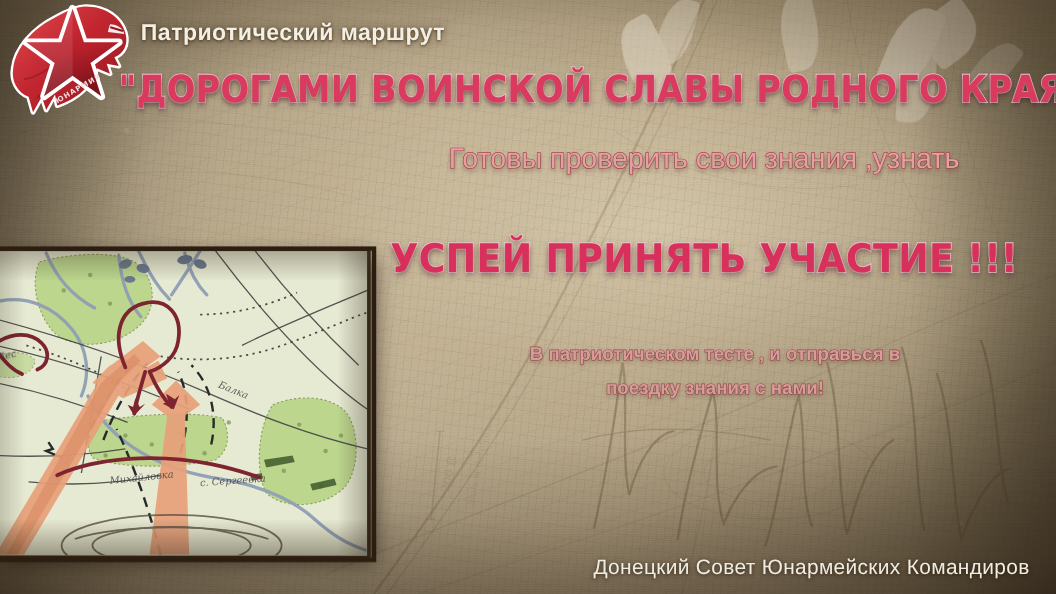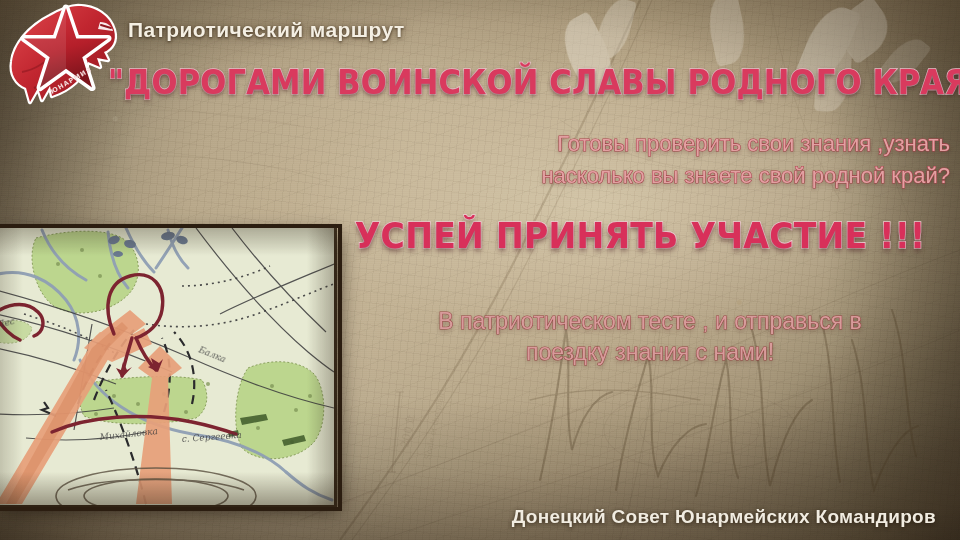--- a/index.html
+++ b/index.html
@@ -63,48 +63,48 @@
     font-family:"DejaVu Sans", sans-serif;
     font-weight:700;font-size:34px;line-height:40px;
     letter-spacing:.2px;color:#d93a5e;white-space:nowrap;
     transform:scaleX(.90);transform-origin:left center;
     -webkit-text-stroke:1.6px #f0c9d2;
     paint-order:stroke fill;
     text-shadow:0 2px 5px rgba(60,20,25,.55);
   }
   .subtitle{
     position:absolute;left:330px;top:128px;width:620px;
-    text-align:right;font-size:22px;line-height:32px;font-weight:400;
+    text-align:center;font-size:26px;line-height:32px;font-weight:400;
     color:#e3a0a2;
     -webkit-text-stroke:1.1px #b0454f;
     paint-order:stroke fill;
     text-shadow:0 2px 4px rgba(70,30,26,.45);
   }
   .cta{
     position:absolute;left:330px;top:214px;width:620px;
     text-align:center;
     font-family:"DejaVu Sans", sans-serif;
     font-weight:700;font-size:36px;line-height:44px;letter-spacing:.3px;
     color:#d8305a;transform:scaleX(.92);transform-origin:center center;
     -webkit-text-stroke:1.7px #f2d0d6;
     paint-order:stroke fill;
     text-shadow:0 3px 6px rgba(60,16,24,.5);
     white-space:nowrap;
   }
   .body-copy{
     position:absolute;left:350px;top:306px;width:600px;
-    text-align:center;font-size:23px;line-height:31px;font-weight:400;
+    text-align:center;font-size:17px;line-height:31px;font-weight:700;
     color:#d89b9b;
     -webkit-text-stroke:1px #9e4a4a;
     paint-order:stroke fill;
     text-shadow:0 2px 4px rgba(70,30,26,.4);
   }
   .footer{
     position:absolute;right:24px;bottom:12px;
-    font-size:19px;letter-spacing:.3px;color:#f1ece1;font-weight:700;
+    font-size:19px;letter-spacing:.3px;color:#f1ece1;font-weight:400;
     text-shadow:0 1px 4px rgba(35,24,10,.85);white-space:nowrap;
   }
   
   #map-photo{
     position:absolute;left:-4px;top:228px;width:338px;height:277px;
     overflow:hidden;
     box-shadow:0 0 0 3px rgba(46,32,18,.9), 6px 6px 18px rgba(20,12,4,.65);
   }
   #map-photo .shade{
     position:absolute;inset:0;pointer-events:none;
@@ -213,21 +213,20 @@
 
     <text x="48" y="94" transform="rotate(-30 48 94)" fill="#f3dcdc" font-family="DejaVu Sans, sans-serif" font-size="6.5" font-weight="700" letter-spacing="1">ЮНАРМИЯ</text>
   </svg>
 
   <div class="kicker">Патриотический маршрут</div>
 
   <div class="headline">"ДОРОГАМИ ВОИНСКОЙ СЛАВЫ РОДНОГО КРАЯ"</div>
 
   <div class="subtitle">
     <div>Готовы проверить свои знания ,узнать</div>
-    <div>насколько вы знаете  свой родной край?</div>
   </div>
 
   <div class="cta">УСПЕЙ ПРИНЯТЬ УЧАСТИЕ !!!</div>
 
   <div class="body-copy">
     <div>В патриотическом тесте , и отправься в</div>
     <div>поездку знания с нами!</div>
   </div>
 
   <div class="footer">Донецкий  Совет Юнармейских Командиров</div>

